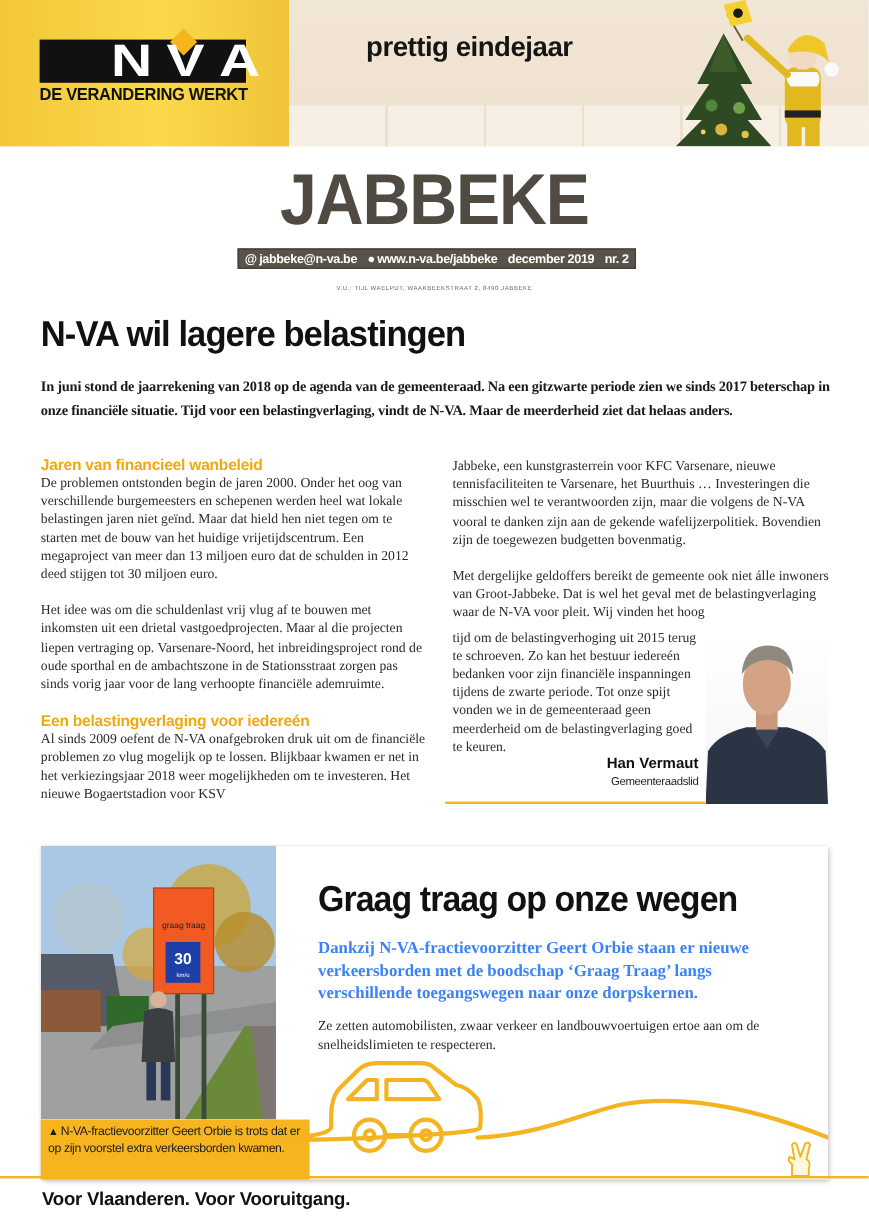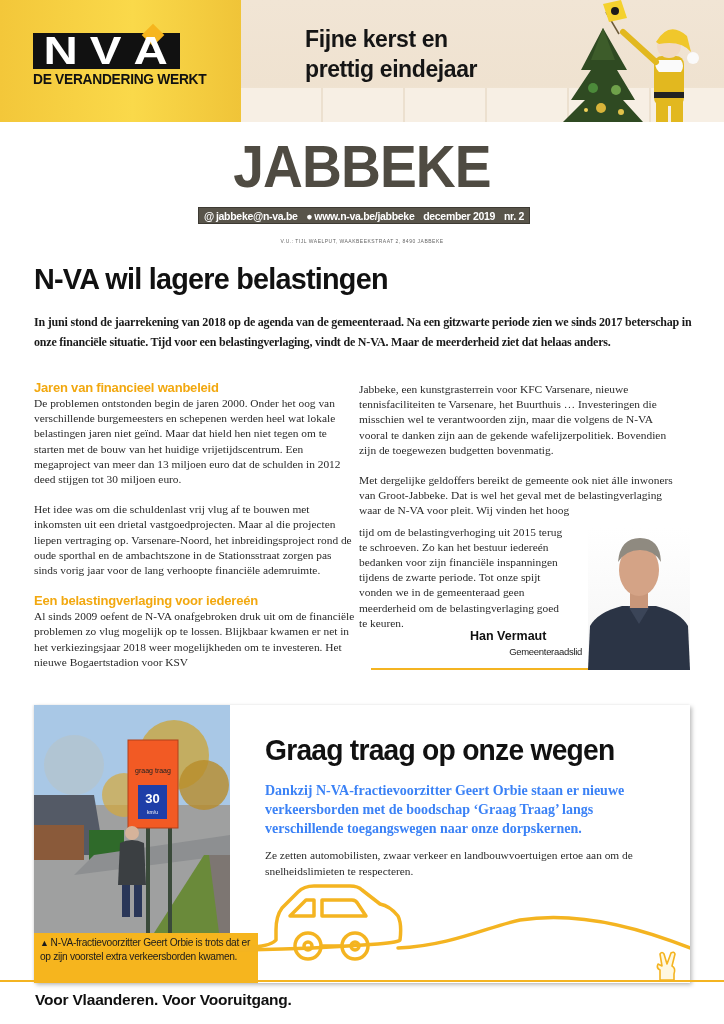--- a/index.html
+++ b/index.html
@@ -7,22 +7,22 @@
   body { position: relative; font-family: "Liberation Serif", serif; color: #222; }
 
   
   .banner { position: absolute; left: 0; top: 0; width: 724px; height: 122px; }
   .banner-left {
     position: absolute; left: 0; top: 0; width: 241px; height: 122px;
     background: linear-gradient(90deg, #f3c73a 0%, #fad94a 55%, #f0c438 100%);
   }
   .logo { position: absolute; left: 33px; top: 33px; width: 176px; }
   .logo-box {
-    background: #111; height: 36px; width: 147px; position: relative;
-    display: flex; align-items: center; justify-content: center;
+    background: #111; height: 36px; width: 172px; position: relative;
+    display: flex; align-items: center; justify-content: flex-end;
   }
   .logo-text {
     font-family: "Liberation Sans", sans-serif; font-weight: 900; font-size: 38px;
     color: #fff; letter-spacing: 1px; line-height: 36px; transform: scaleX(1.25);
     font-style: normal;
   }
   .logo-diamond {
     position: absolute; left: 112px; top: -6px; width: 16px; height: 16px;
     background: #f6b51e; transform: rotate(45deg);
   }
@@ -72,34 +72,34 @@
     font-family: "Liberation Sans", sans-serif; font-weight: 700; font-size: 30px;
     color: #111; letter-spacing: -0.8px; transform: scaleX(0.96); transform-origin: left;
   }
   .lead {
     position: absolute; left: 34px; top: 312px; width: 660px;
     font-family: "Liberation Serif", serif; font-weight: 700; font-size: 12px;
     line-height: 20px; color: #1a1a1a; letter-spacing: -0.2px;
   }
   .col { position: absolute; font-size: 11.4px; line-height: 15.2px; color: #2a2a2a; }
   .col-left { left: 34px; top: 380px; width: 322px; }
-  .col-right { left: 359px; top: 382px; width: 320px; }
+  .col-right { left: 377px; top: 382px; width: 320px; }
   .subhead {
     font-family: "Liberation Sans", sans-serif; font-weight: 700; font-size: 13px;
     color: #f2a80f; line-height: 16px; letter-spacing: -0.2px;
   }
   .para { margin-bottom: 15px; }
   .para.tight { margin-bottom: 6px; }
   .col-right .narrow { width: 210px; }
   .author-photo {
     position: absolute; left: 588px; top: 528px; width: 102px; height: 142px;
     overflow: hidden; background: linear-gradient(180deg,#ffffff 0%,#f4f4f4 100%);
   }
   .author-name {
-    position: absolute; left: 470px; top: 629px; width: 112px; 
+    position: absolute; left: 470px; top: 629px; width: 112px; text-align: right;
     font-family: "Liberation Sans", sans-serif; font-weight: 700; font-size: 12.5px; color: #111;
   }
   .author-role {
     position: absolute; left: 450px; top: 646px; width: 132px; text-align: right;
     font-family: "Liberation Sans", sans-serif; font-size: 9.5px; color: #222; letter-spacing: -0.3px;
   }
   .author-rule { position: absolute; left: 371px; top: 668px; width: 217px; height: 2px; background: #f4b421; }
 
   
   .box {
@@ -147,21 +147,20 @@
       <div class="logo-box">
         <span class="logo-diamond"></span>
         <span class="logo-text">N V A</span>
       </div>
       <div class="logo-tagline">DE VERANDERING WERKT</div>
     </div>
   </div>
   <div class="banner-right">
     <div class="wainscot"></div>
     <div class="greeting">
-      <div>Fijne kerst en</div>
       <div>prettig eindejaar</div>
     </div>
     <svg class="xmas-art" viewBox="0 0 183 122">
 
       <g>
         <polygon points="62,28 40,70 50,70 30,100 44,100 22,122 102,122 82,100 94,100 76,70 86,70" fill="#2f4a22"></polygon>
         <polygon points="62,28 50,60 74,60" fill="#3d5c2a"></polygon>
         <circle cx="52" cy="88" r="5" fill="#4c8a3a"></circle>
         <circle cx="75" cy="90" r="5" fill="#6fa14a"></circle>
         <circle cx="60" cy="108" r="5" fill="#d8b43a"></circle>

